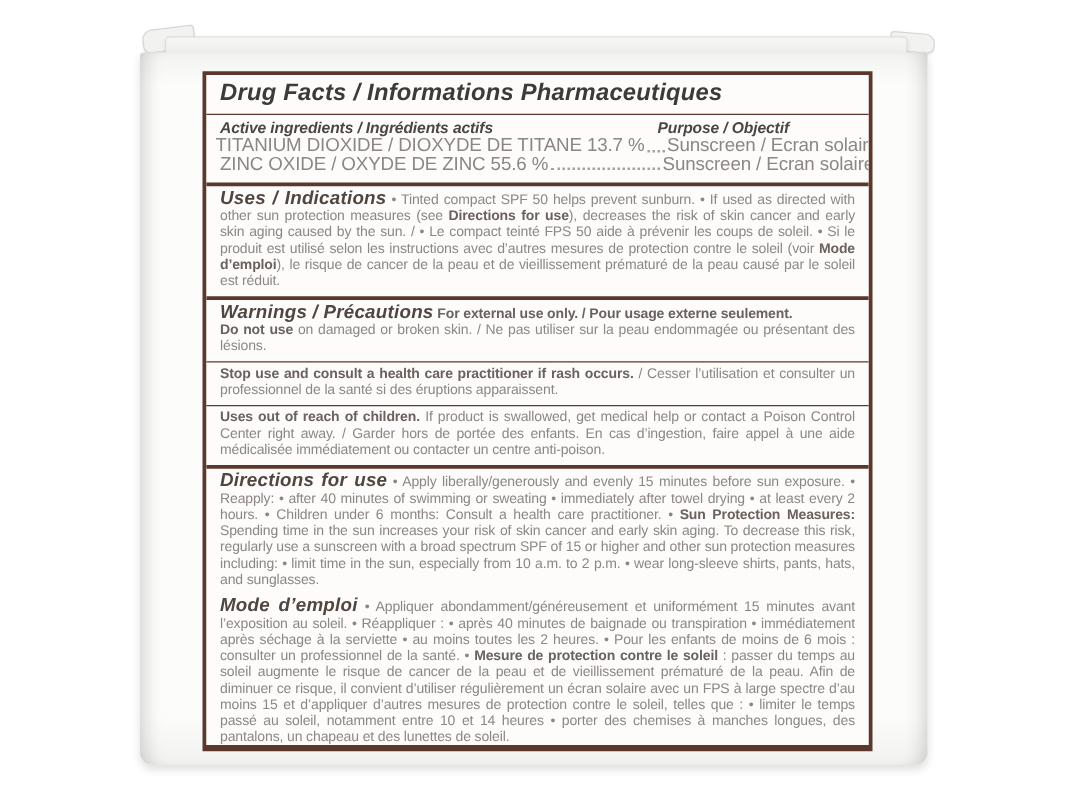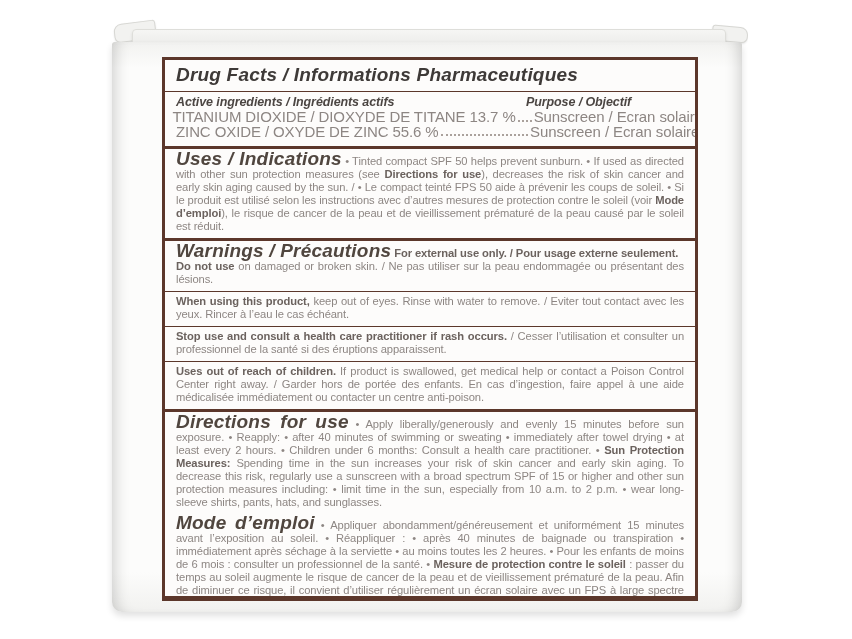--- a/index.html
+++ b/index.html
@@ -41,21 +41,21 @@
   .ing-header{display:flex;font-size:12.5px;font-weight:bold;font-style:italic;
     color:#4c4643;margin-bottom:1px;}
   .ing-header-left{flex:1;}
   .ing-header-right{width:158px;}
   .ing-row{display:flex;align-items:flex-end;font-size:15px;color:#8d8683;
     line-height:14.5px;justify-content:center;}
   .ing-name{white-space:nowrap;}
   .leader{flex:1;border-bottom:2px dotted #aaa19c;margin:0 2px 3px 2px;min-width:14px;}
   .ing-purpose{width:154px;white-space:nowrap;}
 
-  .seg-h{font-weight:bold;font-style:italic;font-size:19px;color:#50463f;
+  .seg-h{font-weight:bold;font-style:italic;font-size:15px;color:#50463f;
     letter-spacing:.2px;}
   .seg-b{font-weight:bold;color:#6b625e;}
 
   .last-block{flex:1;}
   .para + .para{display:block;margin-top:7px;}
 </style>
 </head>
 <body>
 
 <div class="scene">
@@ -89,23 +89,20 @@
     </div>
 
     <div class="block b-thick">
       <span><span class="seg-h">Uses / Indications</span><span class="seg-r"> • Tinted compact SPF 50 helps prevent sunburn. • If used as directed with other sun protection measures (see </span><span class="seg-b">Directions for use</span><span class="seg-r">), decreases the risk of skin cancer and early skin aging caused by the sun. / • Le compact teinté FPS 50 aide à prévenir les coups de soleil. • Si le produit est utilisé selon les instructions avec d’autres mesures de protection contre le soleil (voir </span><span class="seg-b">Mode d’emploi</span><span class="seg-r">), le risque de cancer de la peau et de vieillissement prématuré de la peau causé par le soleil est réduit.</span></span>
     </div>
 
     <div class="block b-thick">
       <span><span class="seg-h">Warnings / Précautions</span><span class="seg-b"> For external use only. / Pour usage externe seulement.</span><br><span class="seg-b">Do not use</span><span class="seg-r"> on damaged or broken skin. / Ne pas utiliser sur la peau endommagée ou présentant des lésions.</span></span>
     </div>
 
-    <div class="block b-thin">
-      <span><span class="seg-b">When using this product,</span><span class="seg-r"> keep out of eyes. Rinse with water to remove. / Eviter tout contact avec les yeux. Rincer à l’eau le cas échéant.</span></span>
-    </div>
 
     <div class="block b-thin">
       <span><span class="seg-b">Stop use and consult a health care practitioner if rash occurs.</span><span class="seg-r"> / Cesser l’utilisation et consulter un professionnel de la santé si des éruptions apparaissent.</span></span>
     </div>
 
     <div class="block b-thin">
       <span><span class="seg-b">Uses out of reach of children.</span><span class="seg-r"> If product is swallowed, get medical help or contact a Poison Control Center right away. / Garder hors de portée des enfants. En cas d’ingestion, faire appel à une aide médicalisée immédiatement ou contacter un centre anti-poison.</span></span>
     </div>
 
     <div class="block b-thick last-block">

